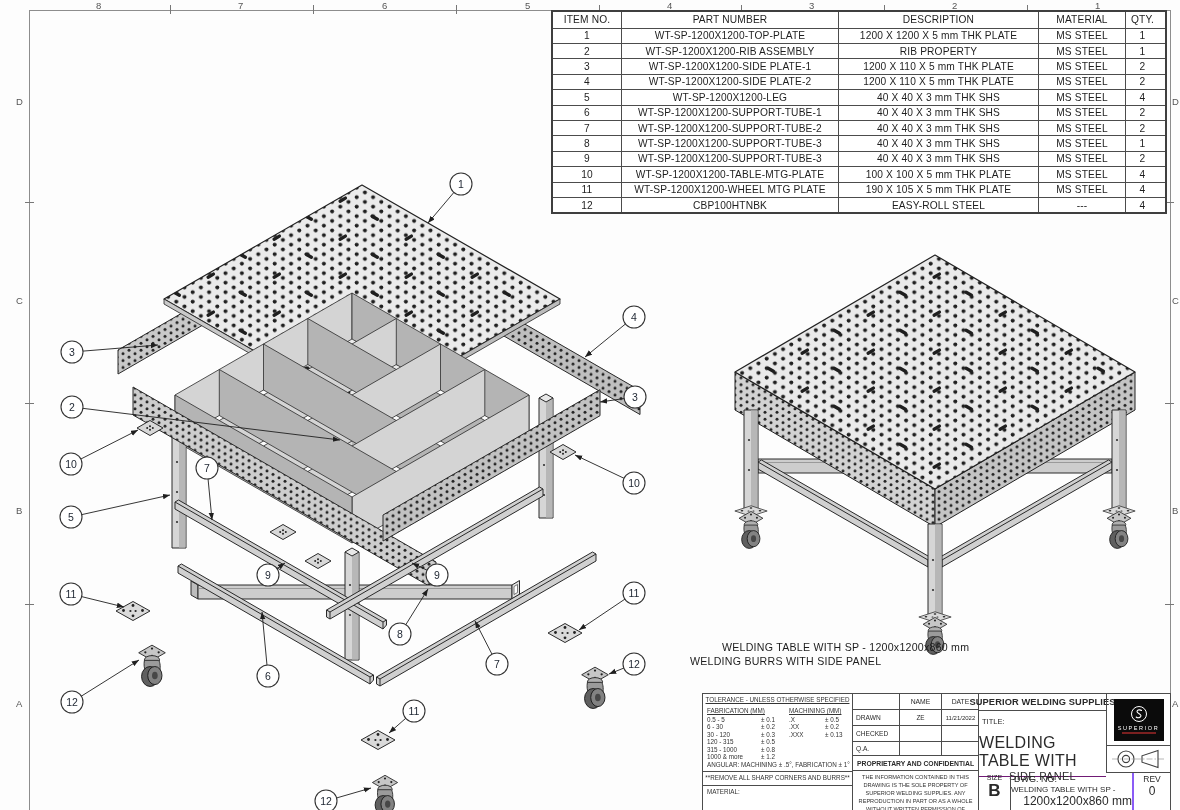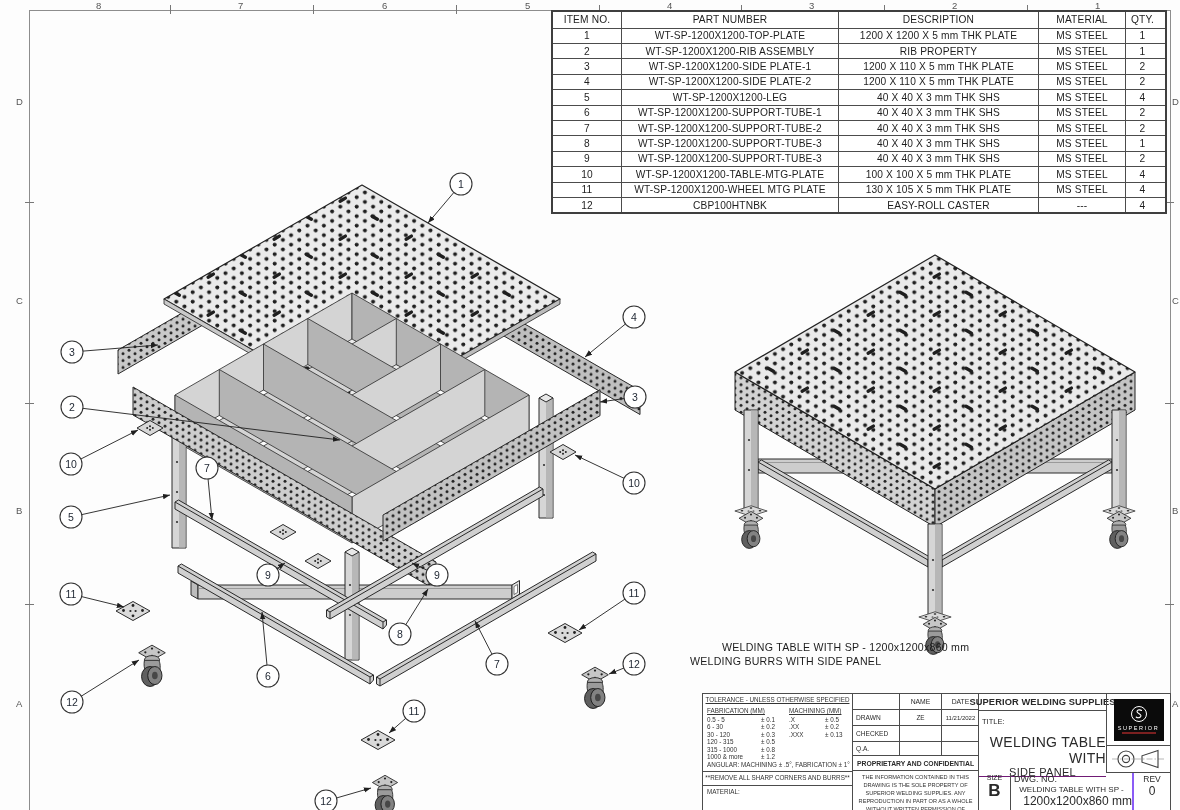--- a/index.html
+++ b/index.html
@@ -442,28 +442,28 @@
     <div class="br">
         <div class="bc">10</div>
         <div class="bc">WT-SP-1200X1200-TABLE-MTG-PLATE</div>
         <div class="bc">100 X 100 X 5 mm THK PLATE</div>
         <div class="bc">MS STEEL</div>
         <div class="bc">4</div>
       </div>
     <div class="br">
         <div class="bc">11</div>
         <div class="bc">WT-SP-1200X1200-WHEEL MTG PLATE</div>
-        <div class="bc">130 X 105 X 5 mm THK PLATE</div>
+        <div class="bc">190 X 105 X 5 mm THK PLATE</div>
         <div class="bc">MS STEEL</div>
         <div class="bc">4</div>
       </div>
     <div class="br">
         <div class="bc">12</div>
         <div class="bc">CBP100HTNBK</div>
-        <div class="bc">EASY-ROLL CASTER</div>
+        <div class="bc">EASY-ROLL STEEL</div>
         <div class="bc">---</div>
         <div class="bc">4</div>
       </div>
   </div>
 
   <div class="cap" style="left:722px;top:641px">WELDING TABLE WITH SP - 1200x1200x860 mm</div>
   <div class="cap" style="left:690px;top:655px">WELDING BURRS WITH SIDE PANEL</div>
 
   <div id="tb">
 
@@ -530,21 +530,21 @@
         <div class="aprval bl"></div>
       </div>
       <div class="bb" style="height:14px;display:flex;align-items:center;justify-content:center;font-size:6.8px;font-weight:bold">PROPRIETARY AND CONFIDENTIAL</div>
       <div class="legal">THE INFORMATION CONTAINED IN THIS DRAWING IS THE SOLE PROPERTY OF SUPERIOR WELDING SUPPLIES.  ANY REPRODUCTION IN PART OR AS A WHOLE WITHOUT WRITTEN PERMISSION OF SUPERIOR WELDING SUPPLIES IS PROHIBITED.</div>
     </div>
 
     <div class="cell" style="left:276px;top:0;width:191px;height:117px">
       <div class="cell bb" style="left:0;top:0;width:127px;height:17px;display:flex;align-items:center;justify-content:center;font-size:9.3px;font-weight:bold;letter-spacing:.1px;white-space:nowrap">SUPERIOR WELDING SUPPLIES</div>
       <div class="cell" style="left:0;top:21px;width:127px;height:62px;border-bottom:1px solid #701a75">
         <div style="font-size:7.5px;padding:2px 0 0 3px">TITLE:</div>
-        <div style="text-align:right;font-size:14px;letter-spacing:.3px;margin-top:8px">WELDING TABLE WITH</div>
+        <div style="text-align:left;font-size:16px;letter-spacing:.3px;margin-top:8px">WELDING TABLE WITH</div>
         <div style="text-align:center;font-size:11px;letter-spacing:.3px">SIDE PANEL</div>
       </div>
 
       <div class="cell bl bb" style="left:127px;top:0;width:64px;height:52px;display:flex;align-items:center;justify-content:center">
         <div style="width:50px;height:42px;background:#0b0b0b;display:flex;flex-direction:column;align-items:center;justify-content:center">
           <svg width="18" height="18" viewBox="0 0 18 18">
             <circle cx="9" cy="9" r="7.5" fill="none" stroke="#fff" stroke-width="1"></circle>
             <path d="M11.5,5.5 C10.5,4.5 7,4.6 7,6.5 C7,8.3 11,8.6 11,10.8 C11,12.8 7.5,13.2 6.2,12" fill="none" stroke="#fff" stroke-width="1.1" stroke-linecap="round"></path>
           </svg>
           <div style="color:#fff;font-size:5.5px;letter-spacing:1.6px;margin-top:2px">SUPERIOR</div>
@@ -561,21 +561,21 @@
         </svg>
       </div>
 
       <div class="cell" style="left:0;top:79px;width:191px;height:38px;display:grid;grid-template-columns:32px 123px 36px">
         <div style="border-right:1px solid #4c4c4c;text-align:center">
           <div style="font-size:7px;padding-top:1px">SIZE</div>
           <div style="font-size:17px;font-weight:bold">B</div>
         </div>
         <div style="border-right:2px solid #8b5cf6">
           <div style="font-size:9px;padding:1px 0 0 3px">DWG.  NO.</div>
-          <div style="font-size:8px;text-align:center;margin-top:1px">WELDING TABLE WITH SP -</div>
+          <div style="font-size:8px;text-align:left;margin-top:1px">WELDING TABLE WITH SP -</div>
           <div style="font-size:12px;text-align:right">1200x1200x860 mm</div>
         </div>
         <div style="text-align:center">
           <div style="font-size:8.5px;padding-top:1px">REV</div>
           <div style="font-size:12px">0</div>
         </div>
       </div>
     </div>
   </div>
 

